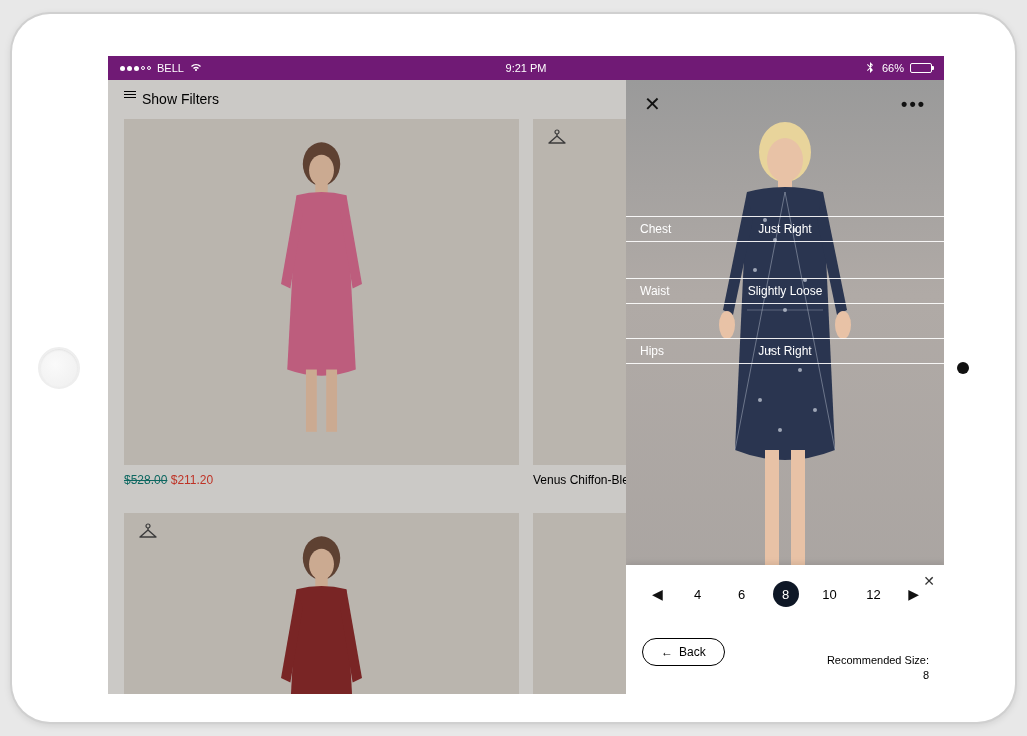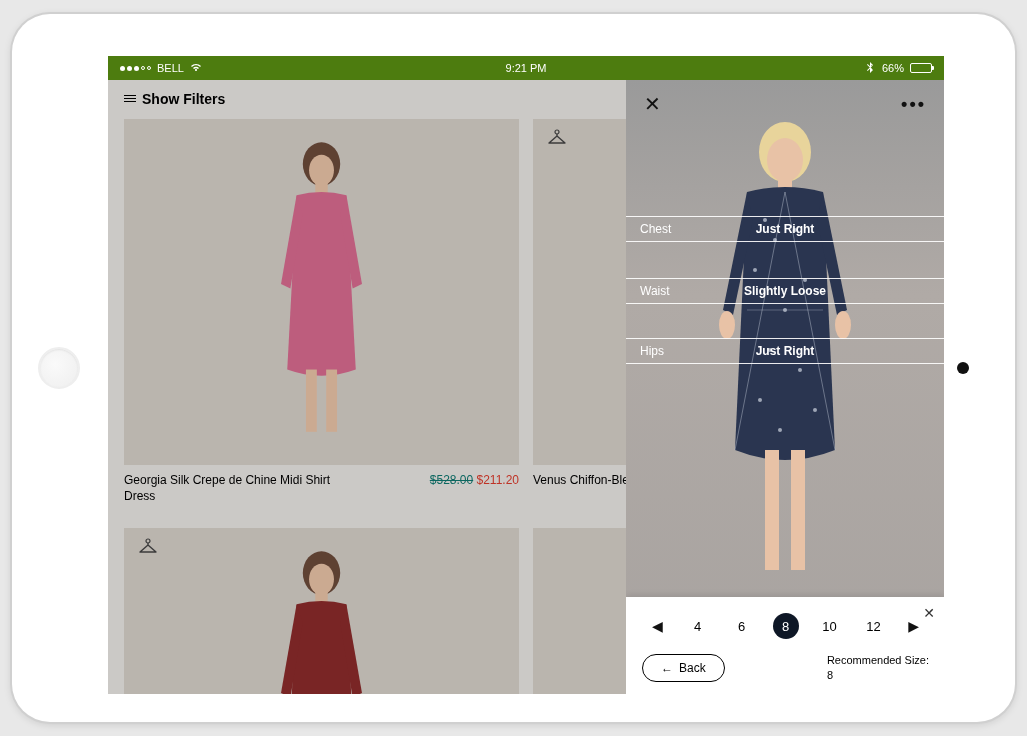--- a/index.html
+++ b/index.html
@@ -41,21 +41,21 @@
     position: absolute;
     left: 96px; top: 42px;
     width: 836px; height: 638px;
     background: #1a1a1a;
     overflow: hidden;
   }
   
   
   .status-bar {
     height: 24px;
-    background: #4d7c0f;
+    background: #701a75;
     color: #fff;
     display: flex;
     align-items: center;
     font-size: 11px;
     padding: 0 12px;
     position: relative;
   }
   .status-left, .status-right { display: flex; align-items: center; gap: 6px; }
   .status-center { position: absolute; left: 50%; transform: translateX(-50%); font-weight: 500; }
   .status-right { margin-left: auto; }
@@ -80,21 +80,21 @@
   .app { height: calc(100% - 24px); background: #e8e5e2; position: relative; overflow: hidden; }
   .dimmer { position: absolute; inset: 0; background: rgba(0,0,0,0.12); z-index: 3; }
   
   .app-header {
     display: flex;
     justify-content: space-between;
     align-items: center;
     padding: 10px 16px 6px;
     font-size: 14px;
   }
-  .filters-btn { display: flex; align-items: center; gap: 6px; cursor: pointer; font-weight: bold; }
+  .filters-btn { display: flex; align-items: flex-start; gap: 6px; cursor: pointer; }
   .hamburger { display: flex; flex-direction: column; gap: 2px; }
   .hamburger span { width: 12px; height: 1px; background: #000; }
   .breadcrumb { font-size: 15px; }
   
   .product-grid {
     display: grid;
     grid-template-columns: 1fr 1fr;
     gap: 16px 14px;
     padding: 6px 16px;
   }
@@ -156,21 +156,21 @@
     left: 0; right: 0;
     border-top: 1px solid rgba(255,255,255,0.9);
     border-bottom: 1px solid rgba(255,255,255,0.9);
     height: 22px;
     display: flex;
     align-items: center;
     color: #fff;
     font-size: 12px;
     padding: 12px 14px;
   }
-  .fit-line .fit-val { position: absolute; left: 50%; transform: translateX(-50%); font-weight: 700; }
+  .fit-line .fit-val { position: absolute; left: 50%; transform: translateX(-50%); font-weight: 400; }
   
   
   .size-card {
     position: absolute;
     bottom: 0; left: 0; right: -1px;
     background: #fff;
     z-index: 7;
     padding: 14px 16px 12px;
     box-shadow: 0 -2px 6px rgba(0,0,0,0.1);
   }
@@ -184,21 +184,21 @@
   .size-footer { display: flex; justify-content: space-between; align-items: center; margin-top: 12px; }
   .back-btn {
     border: 1px solid #000;
     border-radius: 18px;
     padding: 6px 18px;
     font-size: 12px;
     cursor: pointer;
     background: #fff;
     display: flex; align-items: center; gap: 6px;
   }
-  .rec-size { font-size: 11px; text-align: left; line-height: 1.3; }
+  .rec-size { font-size: 11px; text-align: right; line-height: 1.3; margin-top: 32px; }
 </style>
 </head>
 <body>
 
 <div class="ipad-frame">
   <div class="home-button"></div>
   <div class="camera-dot"></div>
 
   <div class="screen">
 
@@ -254,21 +254,20 @@
                 <ellipse cx="50" cy="22" rx="8" ry="10" fill="#e8c2a6"></ellipse>
                 <rect x="46" y="30" width="8" height="8" fill="#e8c2a6"></rect>
                 <path d="M 34 38 Q 50 34 66 38 L 72 150 Q 50 158 28 150 Z" fill="#d86a8f"></path>
                 <rect x="40" y="150" width="7" height="40" fill="#e8c2a6"></rect>
                 <rect x="53" y="150" width="7" height="40" fill="#e8c2a6"></rect>
                 <path d="M 34 38 L 24 95 L 30 98 L 38 50 Z" fill="#d86a8f"></path>
                 <path d="M 66 38 L 76 95 L 70 98 L 62 50 Z" fill="#d86a8f"></path>
               </svg>
             </div>
             <div class="product-info">
-              <div class="product-name">Georgia Silk Crepe de Chine Midi Shirt Dress</div>
               <div class="product-price"><span class="strike">$528.00</span><span class="sale"> $211.20</span></div>
             </div>
           </div>
           <div class="product-card">
             <div class="product-img">
               <span class="hanger"><svg width="20" height="16" viewBox="0 0 20 16">
                   <circle cx="10" cy="3" r="2" fill="none" stroke="#444" stroke-width="1.2"></circle>
                   <path d="M10 5 L10 7 L2 14 L18 14 L10 7" fill="none" stroke="#444" stroke-width="1.4" stroke-linejoin="round"></path>
                 </svg></span>
               <svg class="model-svg" viewBox="0 0 100 200">

